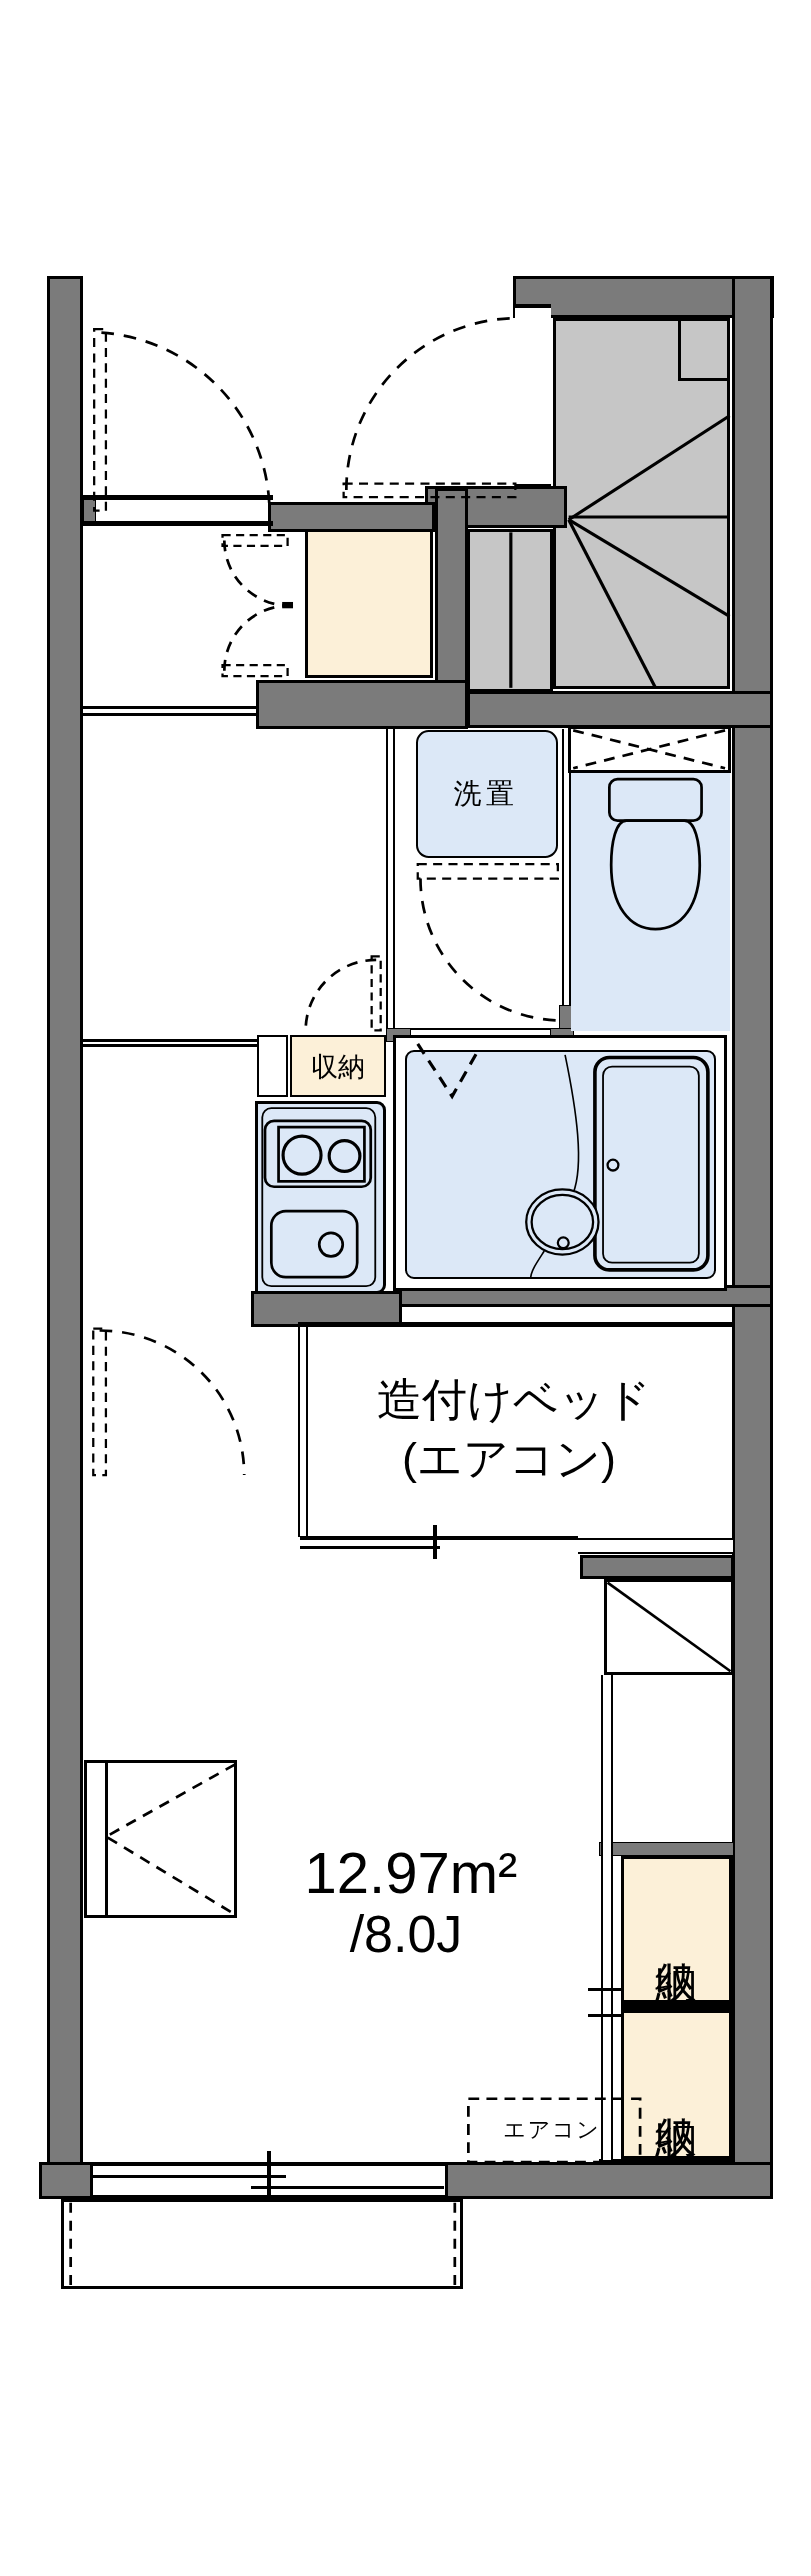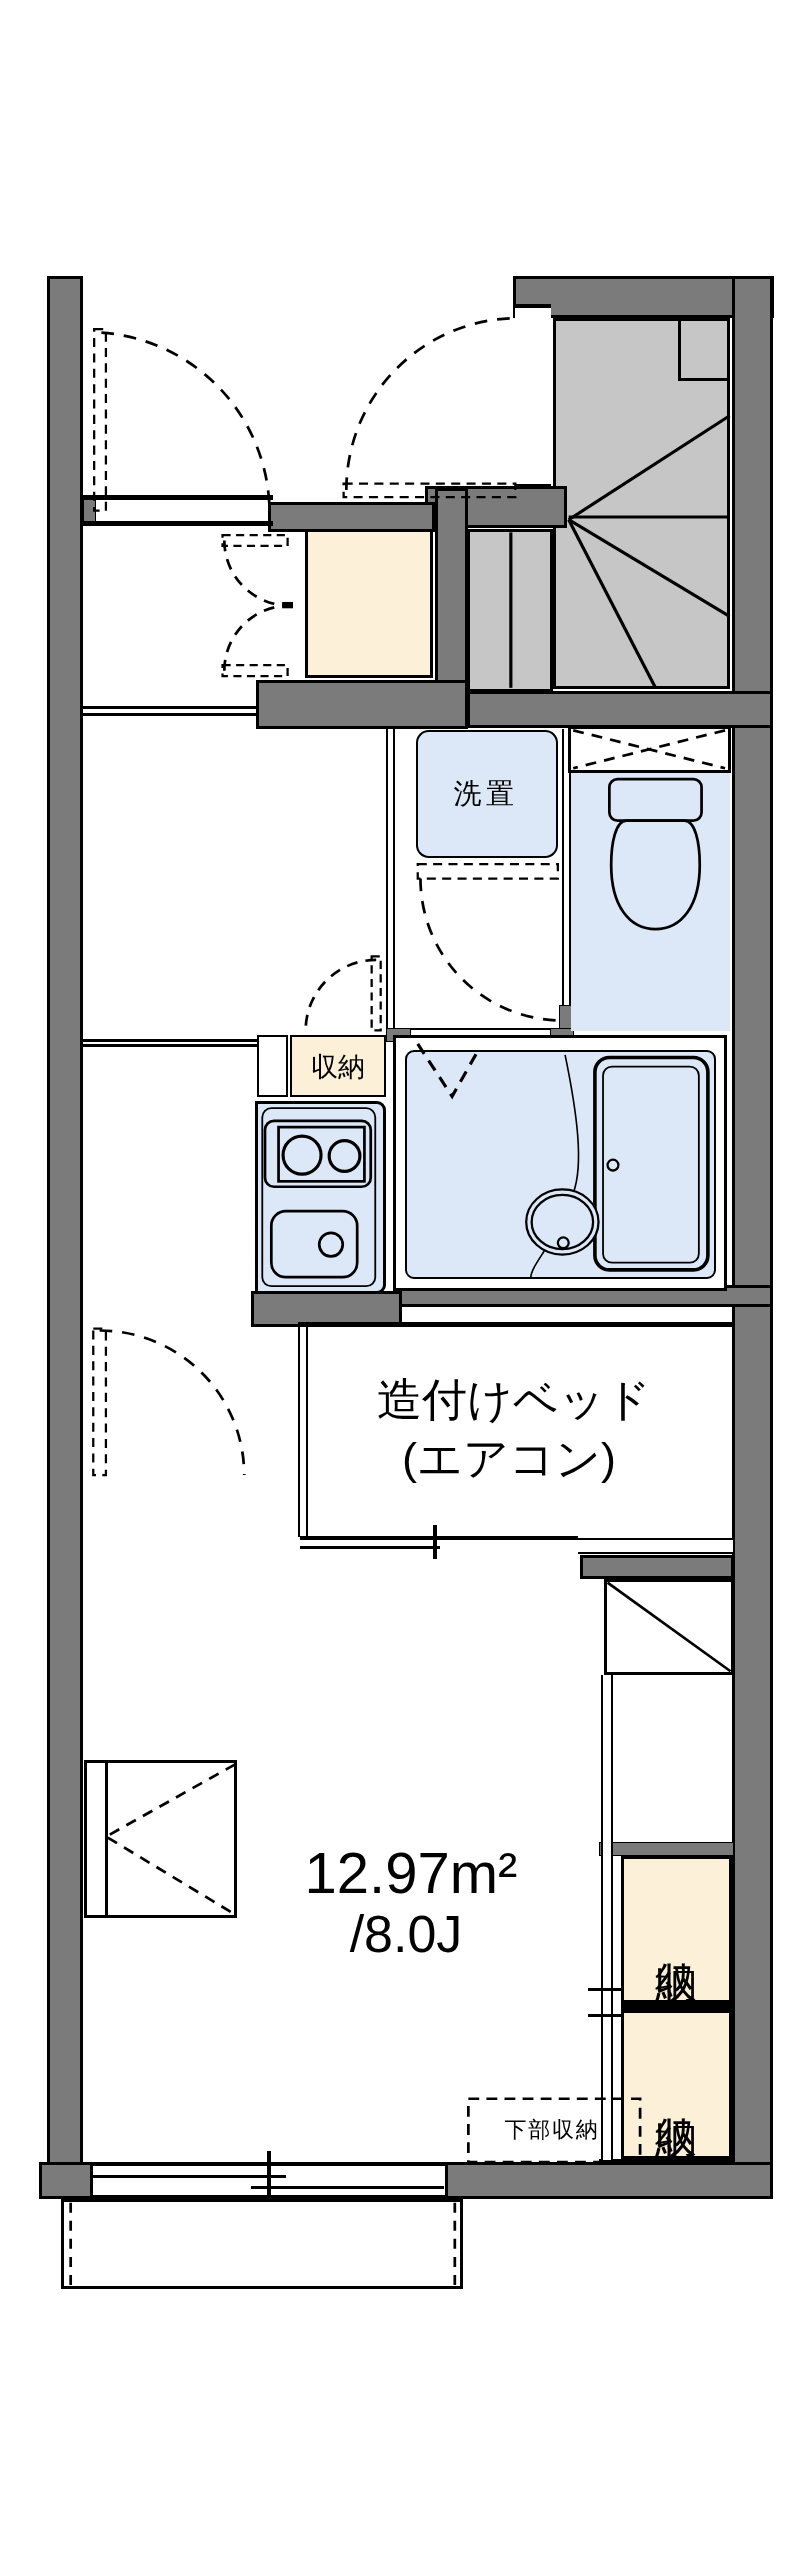--- a/index.html
+++ b/index.html
@@ -185,15 +185,15 @@
   </svg>
 
   <div class="lbl" style="left:486px;top:794px;font-size:28px;letter-spacing:4.5px;">洗置</div>
   <div class="lbl" style="left:338px;top:1067px;font-size:27px;">収納</div>
   <div class="lbl" style="left:506px;top:1400px;font-size:45px;margin-left:8px;">造付けベッド</div>
   <div class="lbl" style="left:509px;top:1459px;font-size:45px;">(エアコン)</div>
   <div class="lbl" style="left:411px;top:1873px;font-size:58px;">12.97m²</div>
   <div class="lbl" style="left:406px;top:1934px;font-size:52px;">/8.0J</div>
   <div class="lbl vlbl" style="left:676px;top:1929px;font-size:42px;">収納</div>
   <div class="lbl vlbl" style="left:676px;top:2084px;font-size:42px;">収納</div>
-  <div class="lbl" style="left:552px;top:2130px;font-size:22px;letter-spacing:1.8px;">下部収納</div>
+  <div class="lbl" style="left:552px;top:2130px;font-size:22px;letter-spacing:1.8px;">エアコン</div>
 </div>
 
 
 </body></html>

